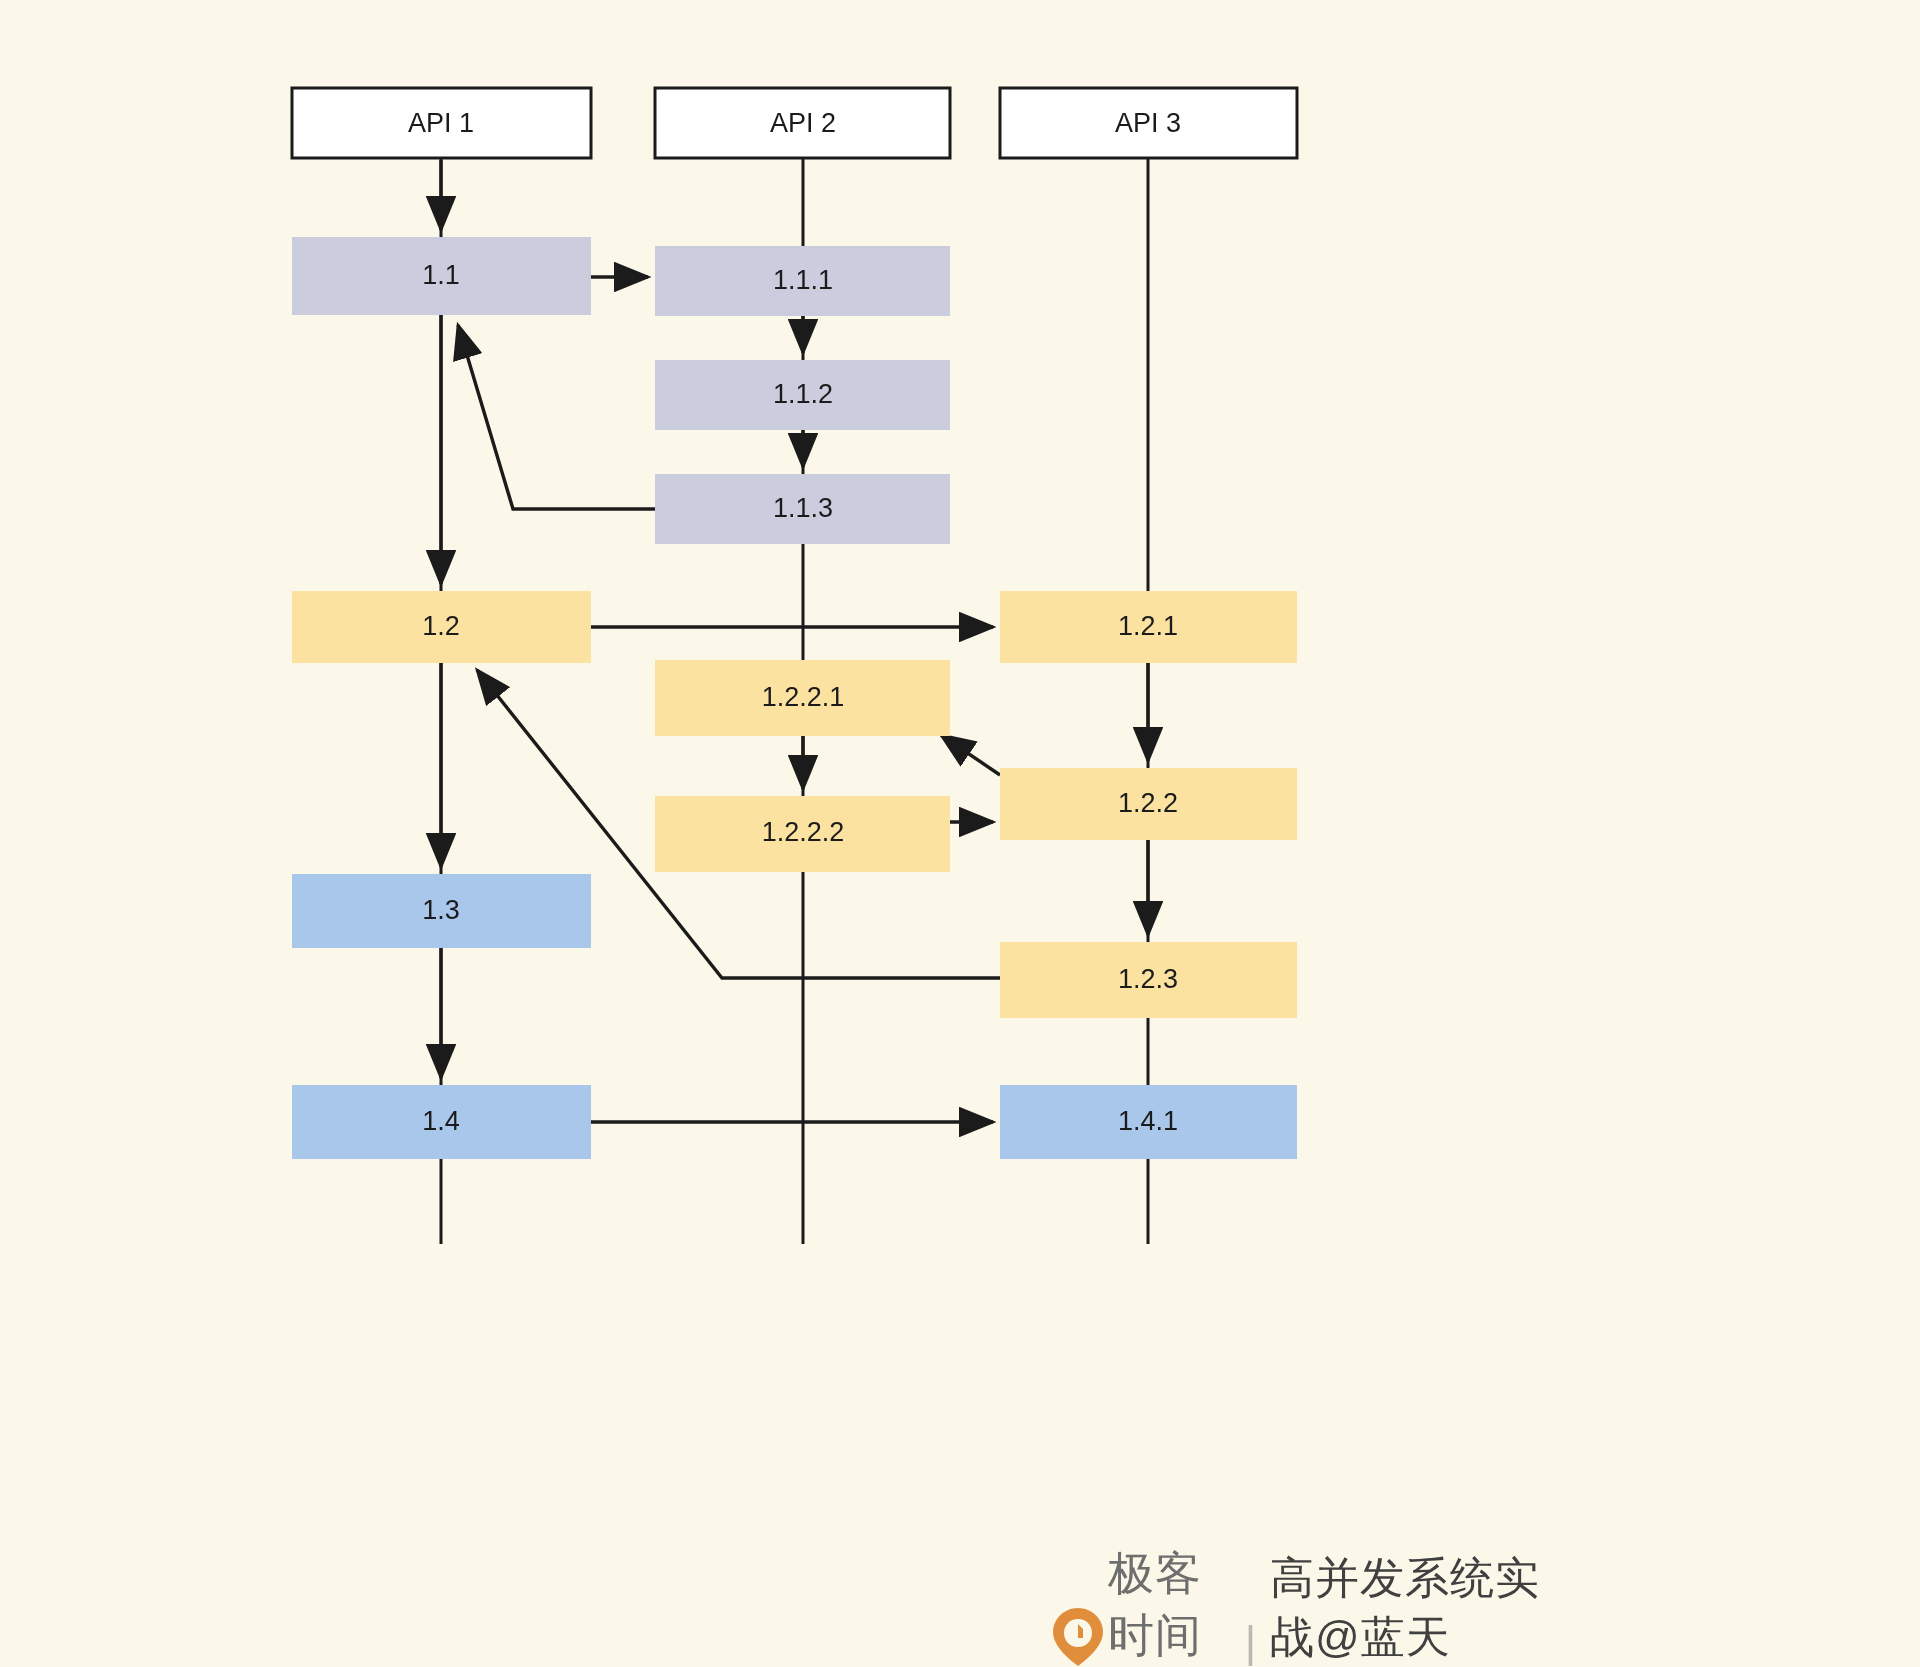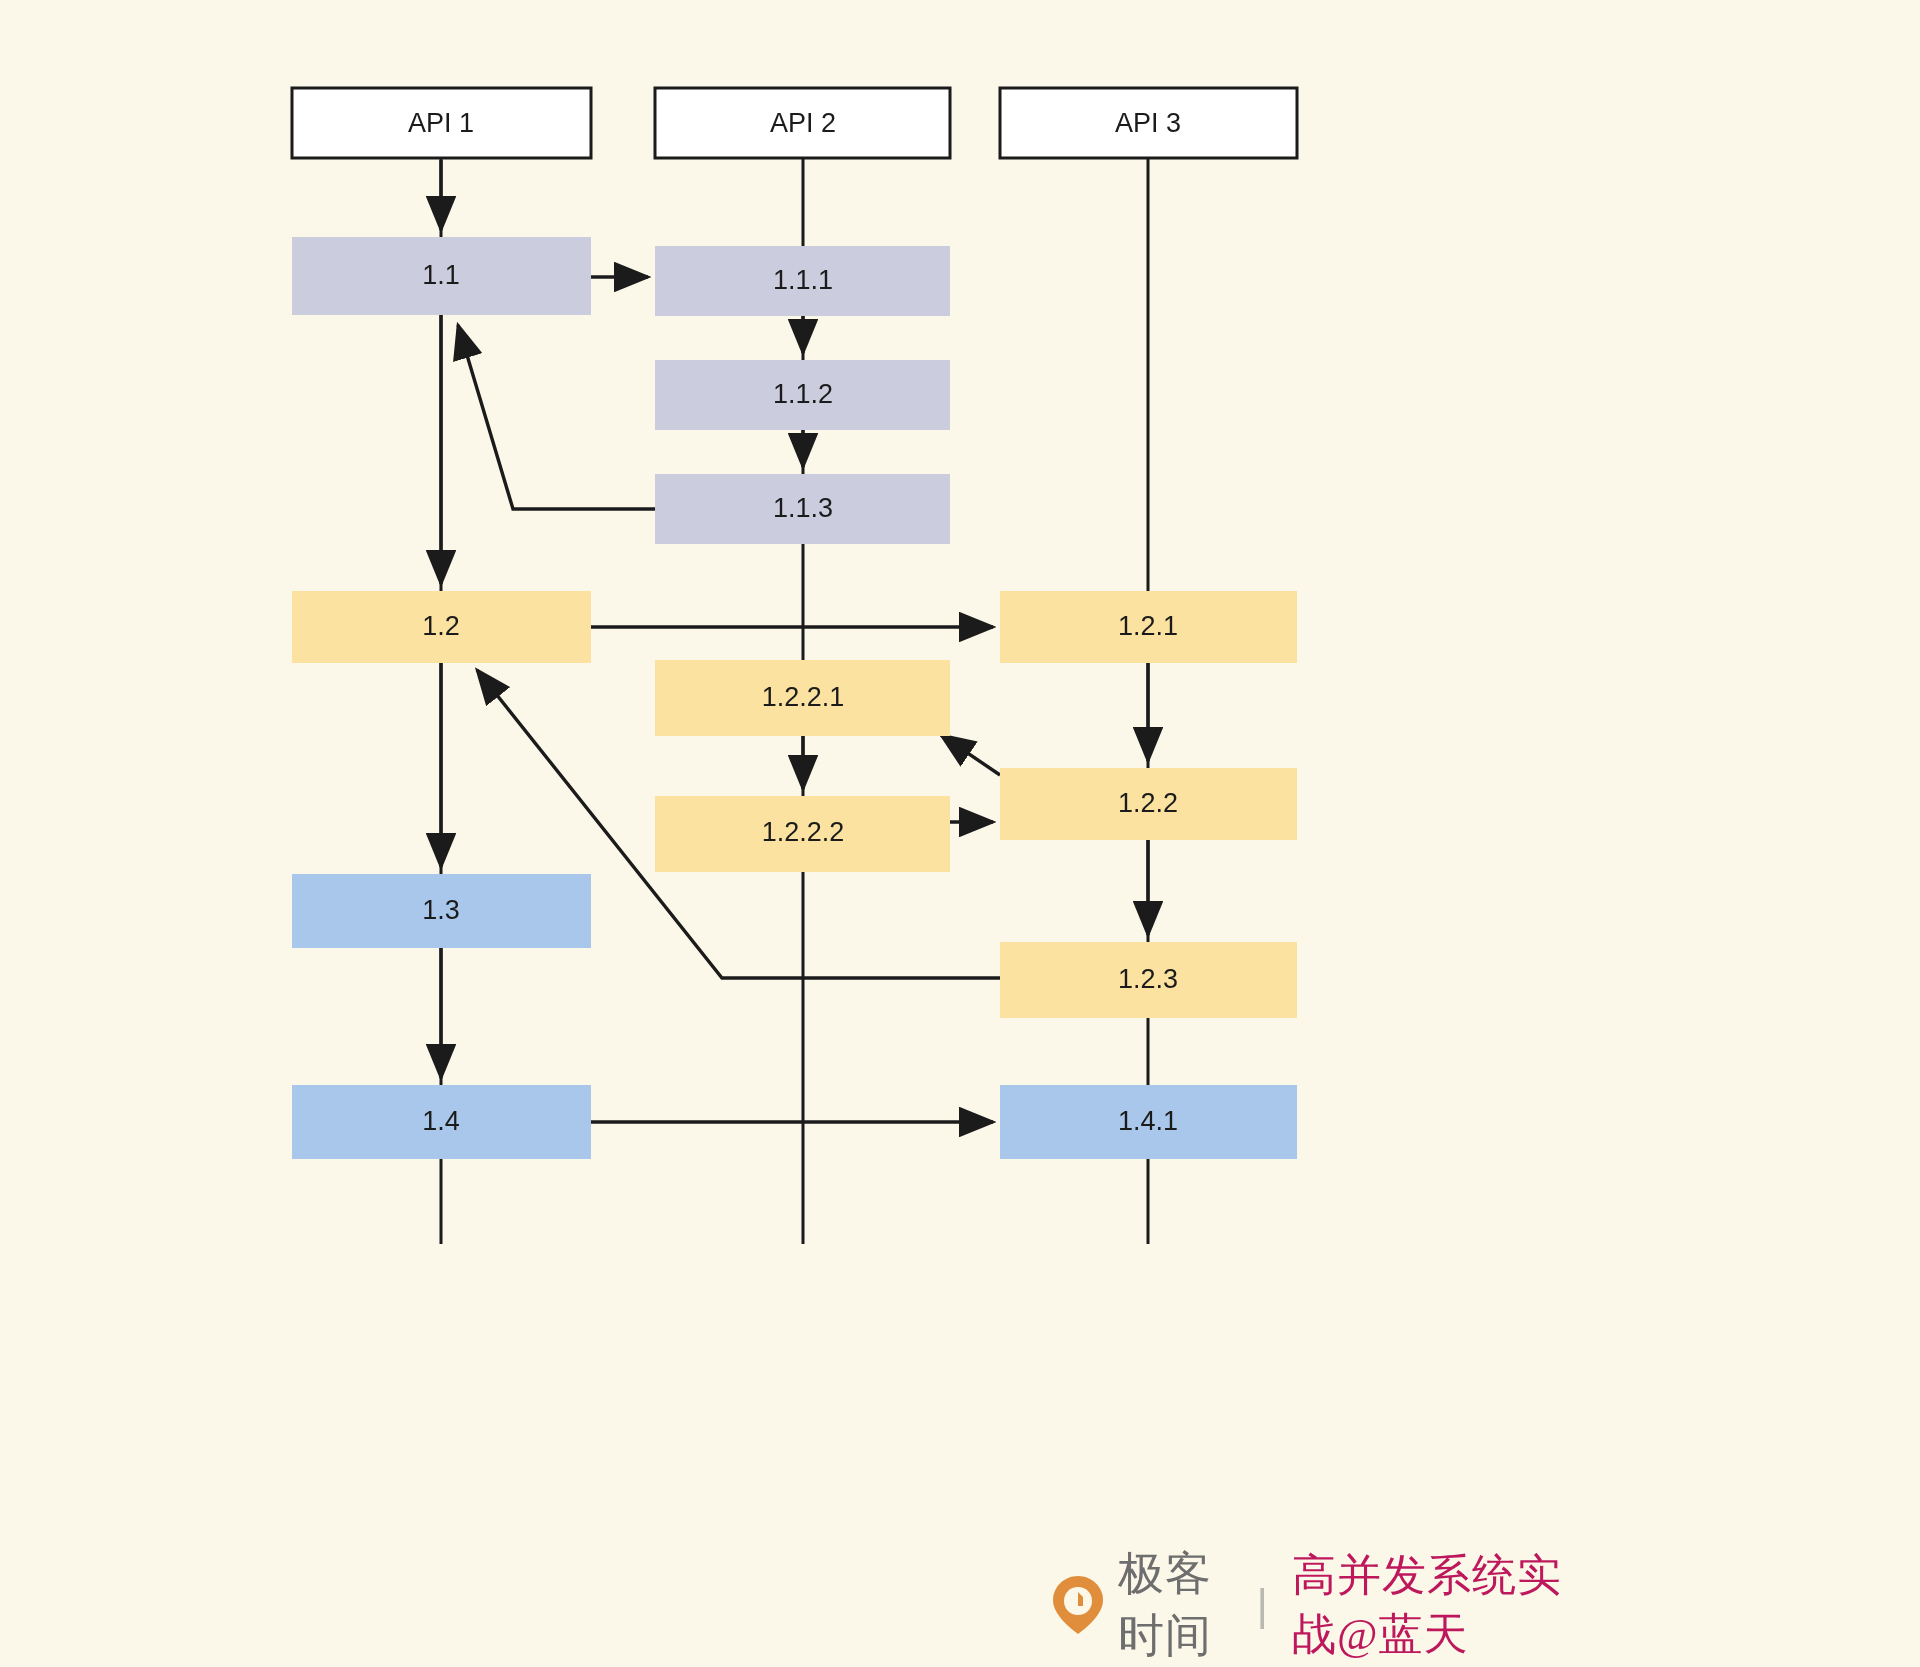--- a/index.html
+++ b/index.html
@@ -43,44 +43,44 @@
   .flow-line {
     stroke: #1b1b1b;
     stroke-width: 3.4;
     fill: none;
   }
   .footer {
     position: absolute;
     left: 1052px;
     top: 1543px;
     display: flex;
-    align-items: center;
-    gap: 14px;
+    align-items: flex-end;
+    gap: 4px;
     user-select: none;
   }
   .footer-logo {
     width: 52px;
     height: 60px;
     position: relative;
   }
   .footer-brand {
     font-family: "Liberation Sans", sans-serif;
     font-size: 46px;
     color: #6e6e6e;
     letter-spacing: 1px;
   }
   .footer-sep {
     font-size: 44px;
     color: #b9b9b2;
     margin: 0 10px;
   }
   .footer-course {
-    font-family: Liberation Serif, serif;
+    font-family: Liberation Sans, sans-serif;
     font-size: 44px;
-    color: #be185d;
+    color: #404040;
     letter-spacing: 1px;
   }
 </style>
 </head>
 <body>
 
 <div id="diagram-root">
   <svg width="1920" height="1667" viewBox="0 0 1920 1667">
     <defs>
       <marker id="arrowhead" markerWidth="11" markerHeight="9" refX="10" refY="4.5" orient="auto" markerUnits="strokeWidth">

